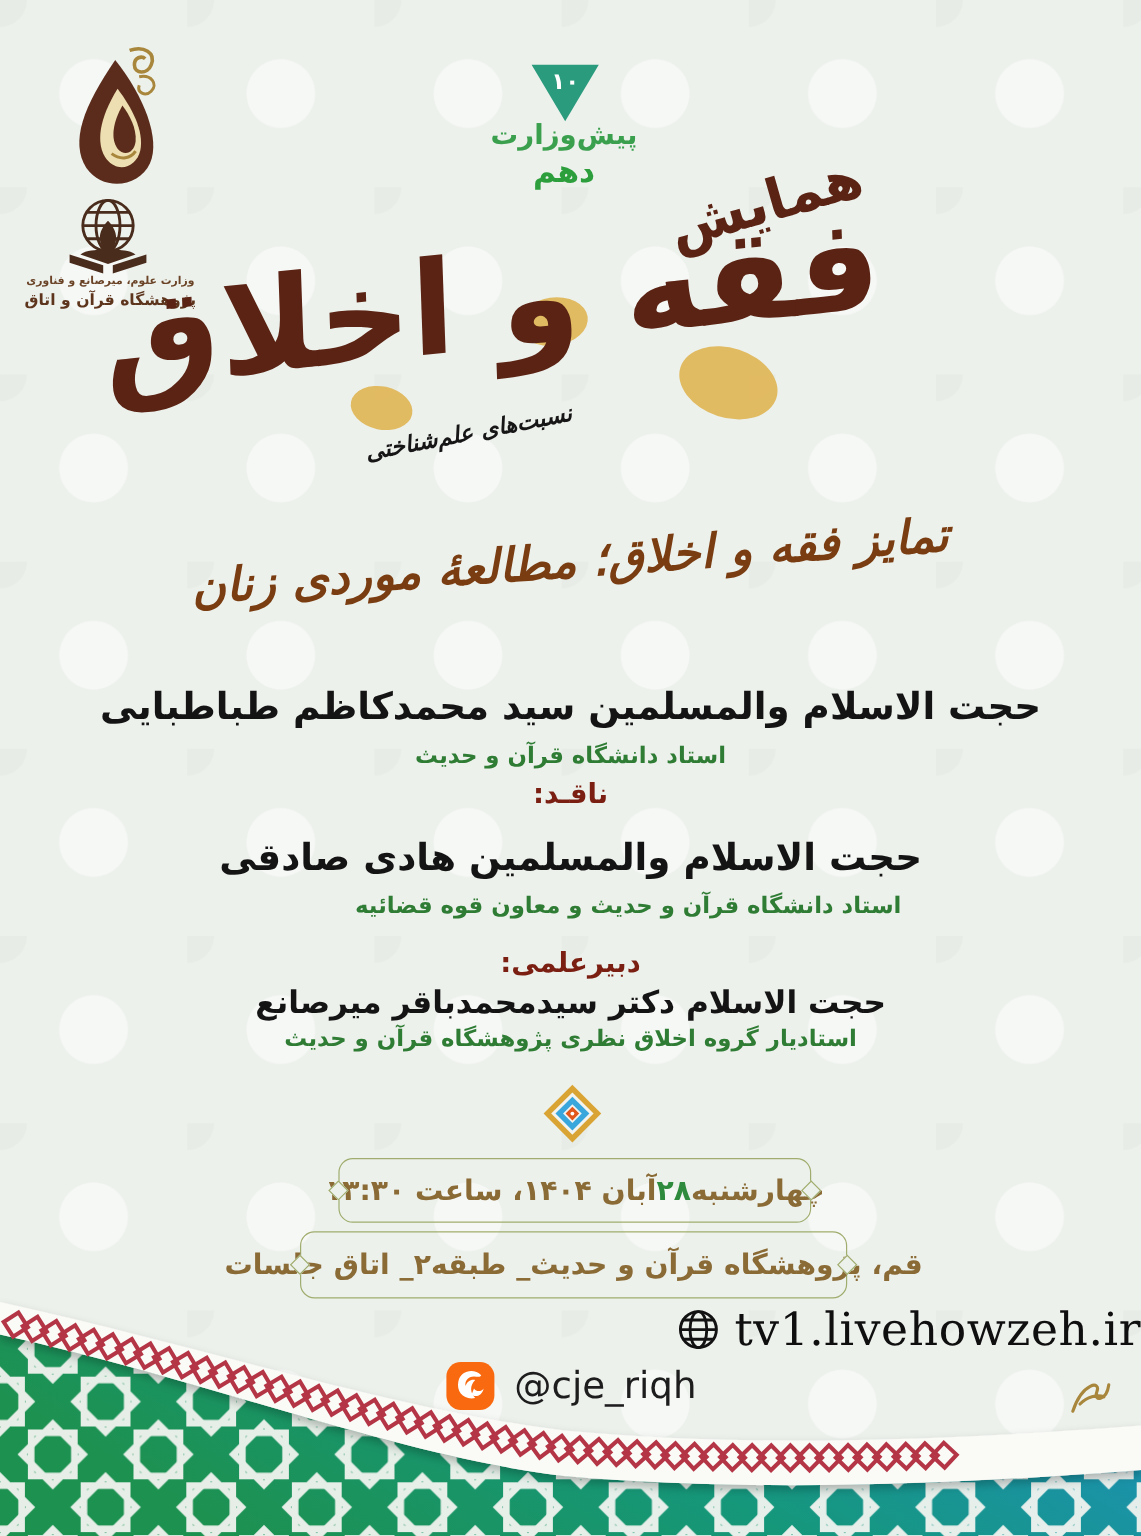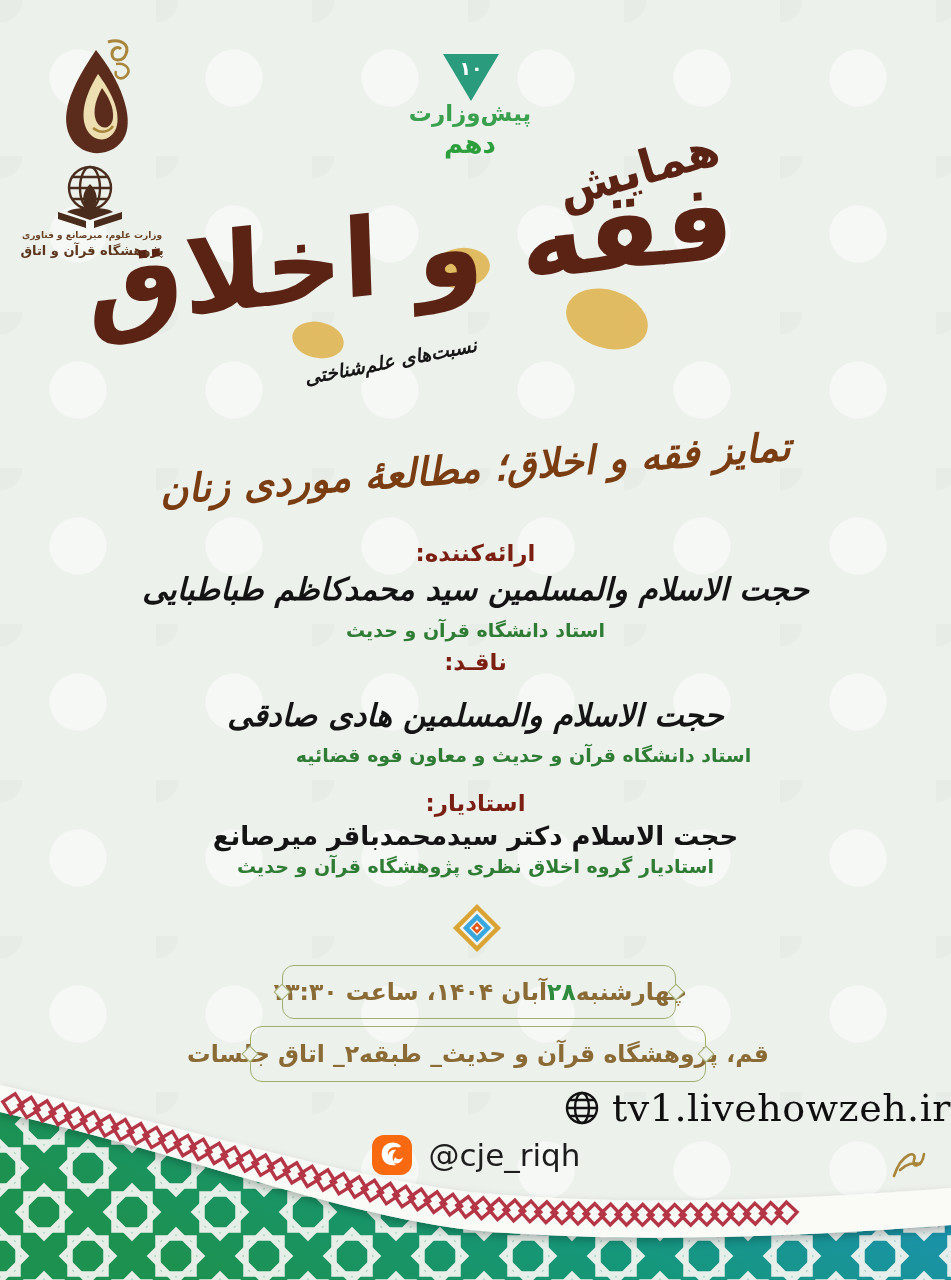--- a/index.html
+++ b/index.html
@@ -38,21 +38,21 @@
   .main-title{left:175px;top:192px;width:560px;font-size:108px;font-weight:bold;color:#5b2314;
     line-height:1.05;transform:rotate(-6deg) skewX(-4deg);}
   .script-sub{left:288px;top:350px;width:205px;font-size:19px;font-style:italic;color:#161616;
     font-weight:bold;transform:rotate(-11deg);}
 
   .session-title{left:80px;top:446px;width:790px;font-size:39px;font-weight:bold;font-style:italic;
     color:#7a3d12;transform:rotate(-4deg);}
 
   .fullrow{left:0;width:951px;}
   .role{font-size:23px;font-weight:bold;color:#7a1f12;}
-  .pname{font-size:31px;font-weight:bold;color:#141414;font-style:italic;}
+  .pname{font-size:31px;font-weight:bold;color:#141414;}
   .pname-sm{font-size:26px;font-weight:bold;color:#141414;}
   .aff{font-size:19px;font-weight:bold;color:#2f7c34;}
 
   
   .cartouche{border:1.6px solid #a0ad6e;border-radius:12px;display:flex;align-items:center;
     justify-content:center;font-size:23.5px;font-weight:bold;color:#8a6a35;}
   .cartouche::before,.cartouche::after{content:"";position:absolute;width:10px;height:10px;
     border:1.6px solid #a0ad6e;background:#edf1ec;transform:rotate(45deg);top:50%;margin-top:-6px;}
   .cartouche::before{left:-7px;}
   .cartouche::after{right:-7px;}
@@ -101,29 +101,28 @@
 
   <div class="abs rtl center hamayesh nowrap">همایش</div>
   <div class="abs gold-blob" style="left:565px;top:290px;width:84px;height:58px;transform:rotate(18deg);"></div>
   <div class="abs gold-blob" style="left:432px;top:248px;width:58px;height:40px;transform:rotate(-8deg);"></div>
   <div class="abs gold-blob" style="left:292px;top:322px;width:52px;height:36px;transform:rotate(12deg);"></div>
   <div class="abs rtl center main-title nowrap">فقه و اخلاق</div>
   <div class="abs rtl center script-sub nowrap">نسبت‌های علم‌شناختی</div>
 
   <div class="abs rtl center session-title nowrap">تمایز فقه و اخلاق؛ مطالعهٔ موردی زنان</div>
 
-  <div class="abs rtl center fullrow role nowrap" style="top:540px;">ارائه‌کننده:</div>
   <div class="abs rtl center fullrow pname nowrap" style="top:571px;">حجت الاسلام والمسلمین سید محمدکاظم طباطبایی</div>
   <div class="abs rtl center fullrow aff nowrap" style="top:619px;">استاد دانشگاه قرآن و حدیث</div>
 
   <div class="abs rtl center fullrow role nowrap" style="top:649px;">ناقـد:</div>
   <div class="abs rtl center fullrow pname nowrap" style="top:697px;">حجت الاسلام والمسلمین هادی صادقی</div>
   <div class="abs rtl center fullrow aff nowrap" style="top:744px;padding-left:48px;">استاد دانشگاه قرآن و حدیث و معاون قوه قضائیه</div>
 
-  <div class="abs rtl center fullrow role nowrap" style="top:790px;">استادیار:</div>
+  <div class="abs rtl center fullrow role nowrap" style="top:790px;">دبیرعلمی:</div>
   <div class="abs rtl center fullrow pname-sm nowrap" style="top:821px;">حجت الاسلام دکتر سیدمحمدباقر میرصانع</div>
   <div class="abs rtl center fullrow aff nowrap" style="top:855px;">استادیار گروه اخلاق نظری پژوهشگاه قرآن و حدیث</div>
 
   <svg class="abs" style="left:452px;top:902px;width:50px;height:52px;" viewBox="0 0 50 52">
     <g transform="translate(25,26)">
       <rect x="-17" y="-17" width="34" height="34" transform="rotate(45)" fill="#d9a434"></rect>
       <rect x="-12.5" y="-12.5" width="25" height="25" transform="rotate(45)" fill="#f3f4f0"></rect>
       <rect x="-10" y="-10" width="20" height="20" transform="rotate(45)" fill="#3aa7dc"></rect>
       <rect x="-5.5" y="-5.5" width="11" height="11" transform="rotate(45)" fill="#f3f4f0"></rect>
       <rect x="-4" y="-4" width="8" height="8" transform="rotate(45)" fill="#e2571b"></rect>

